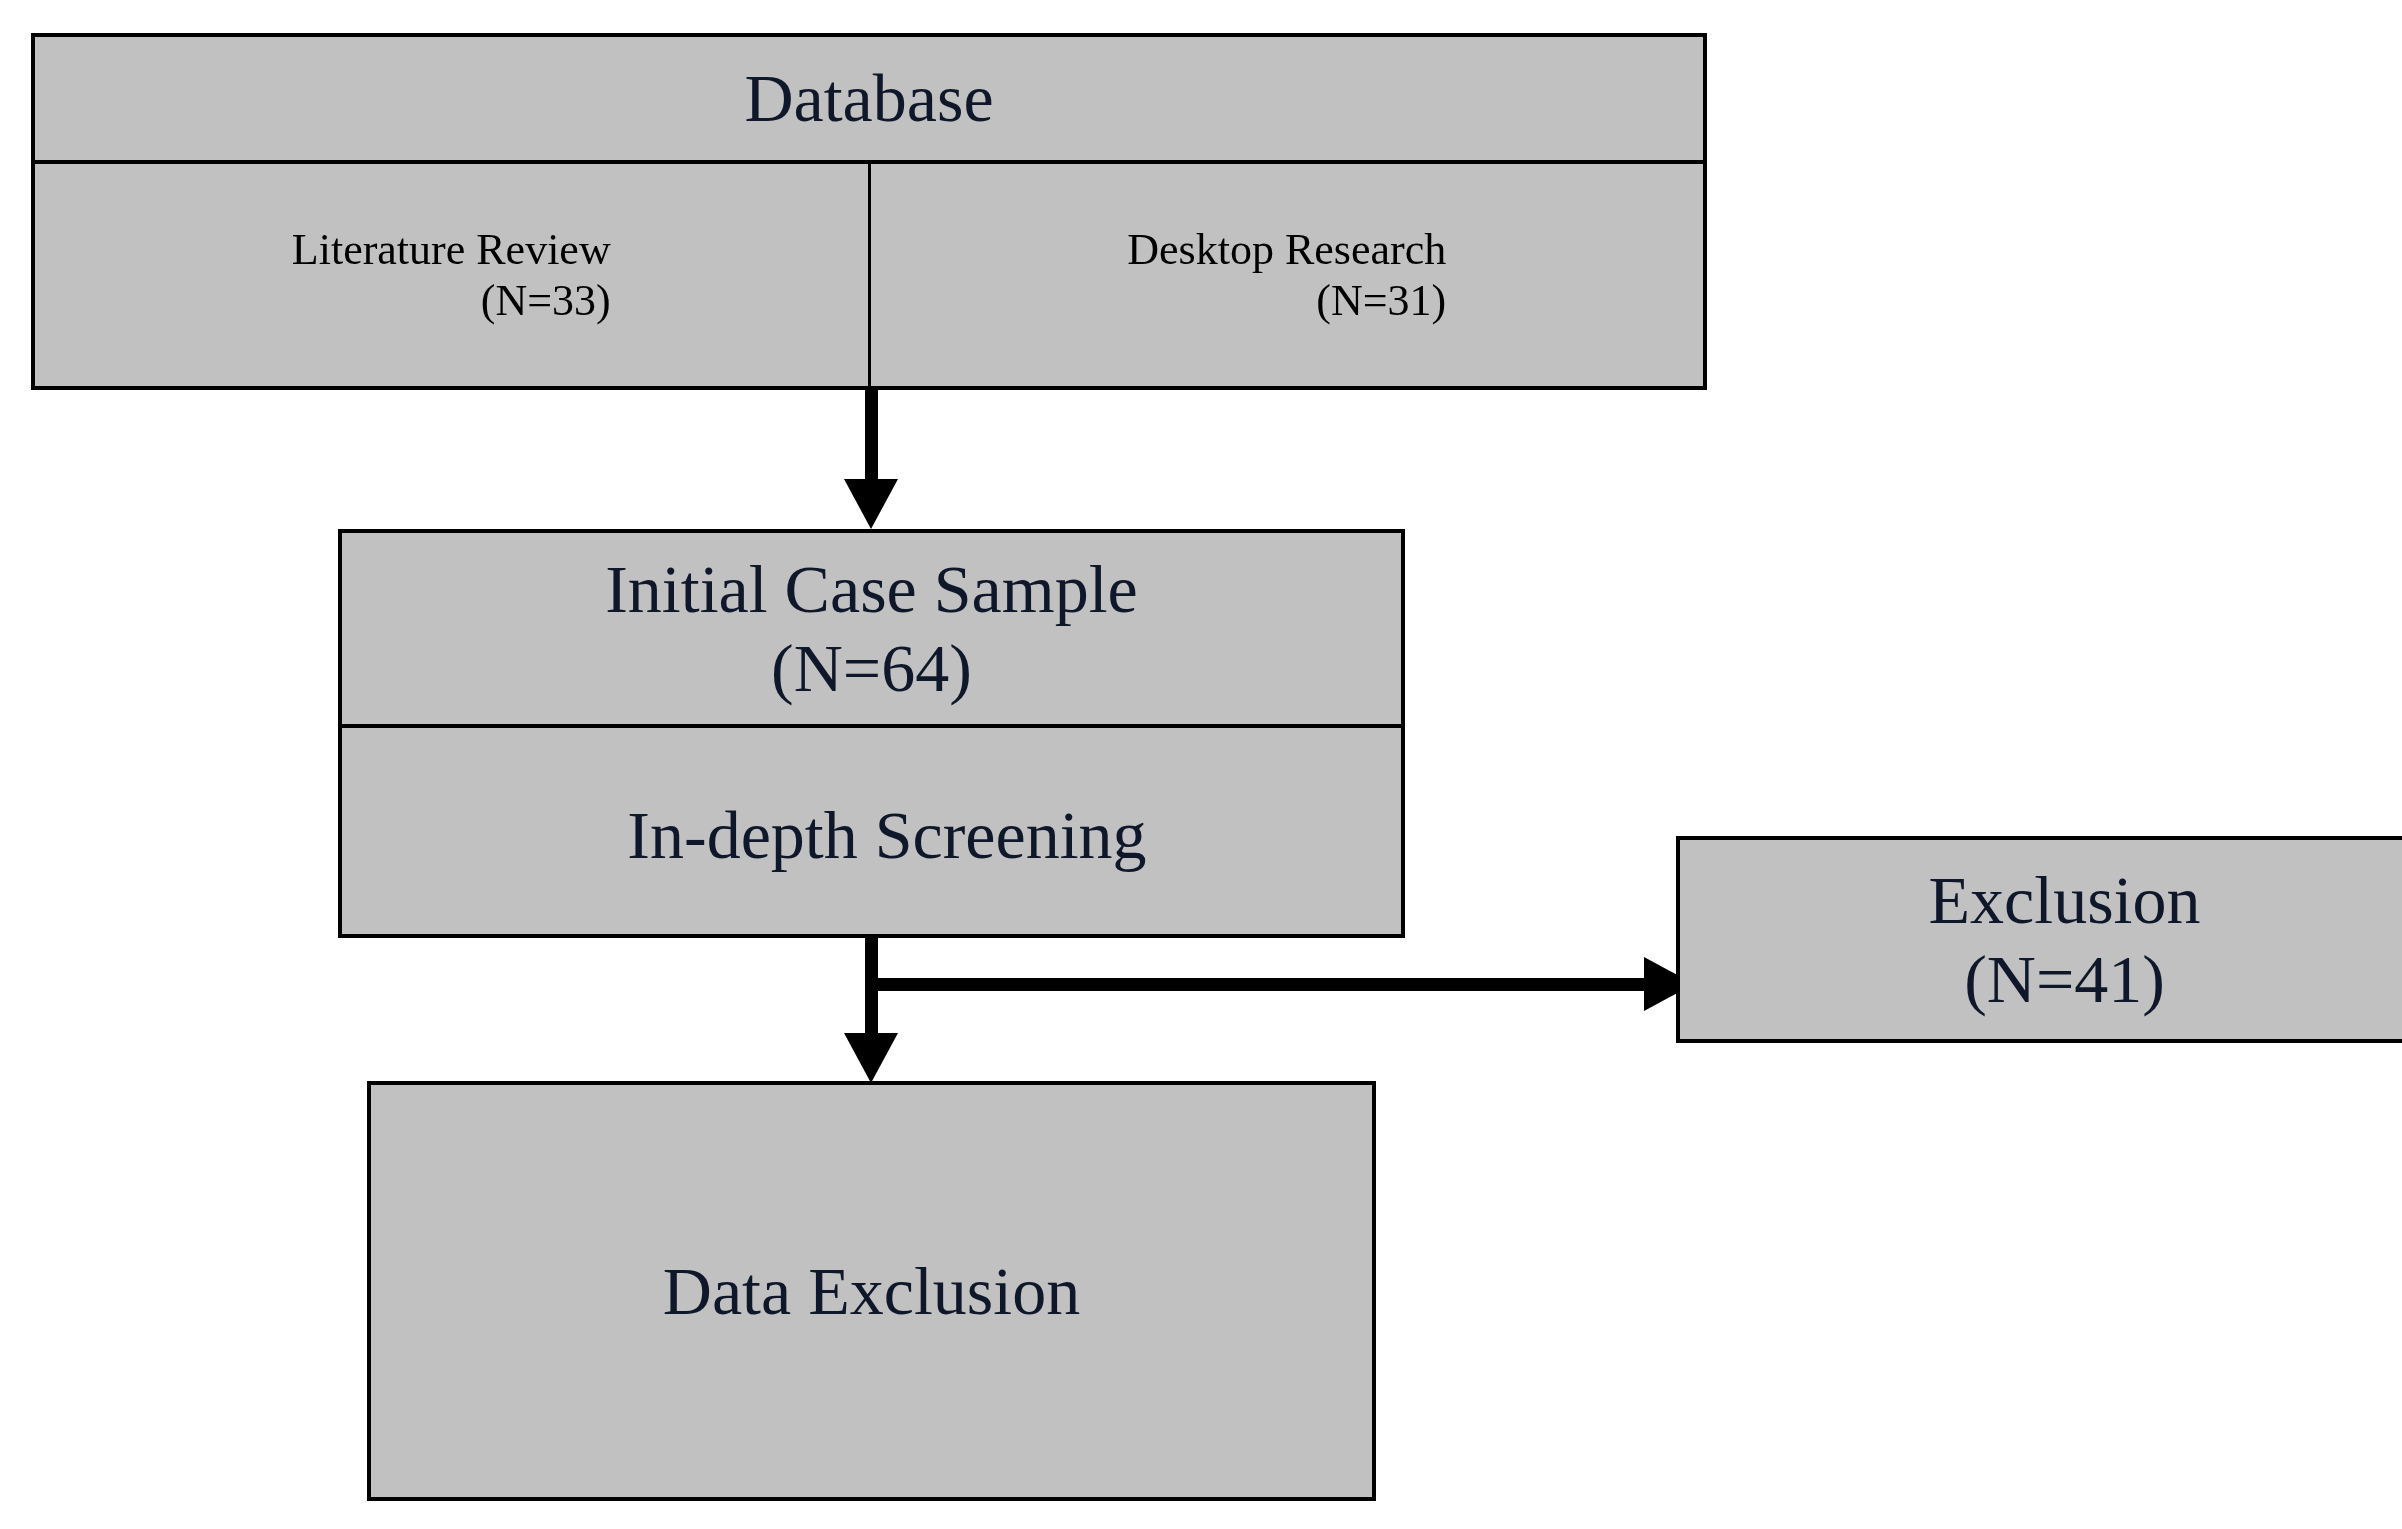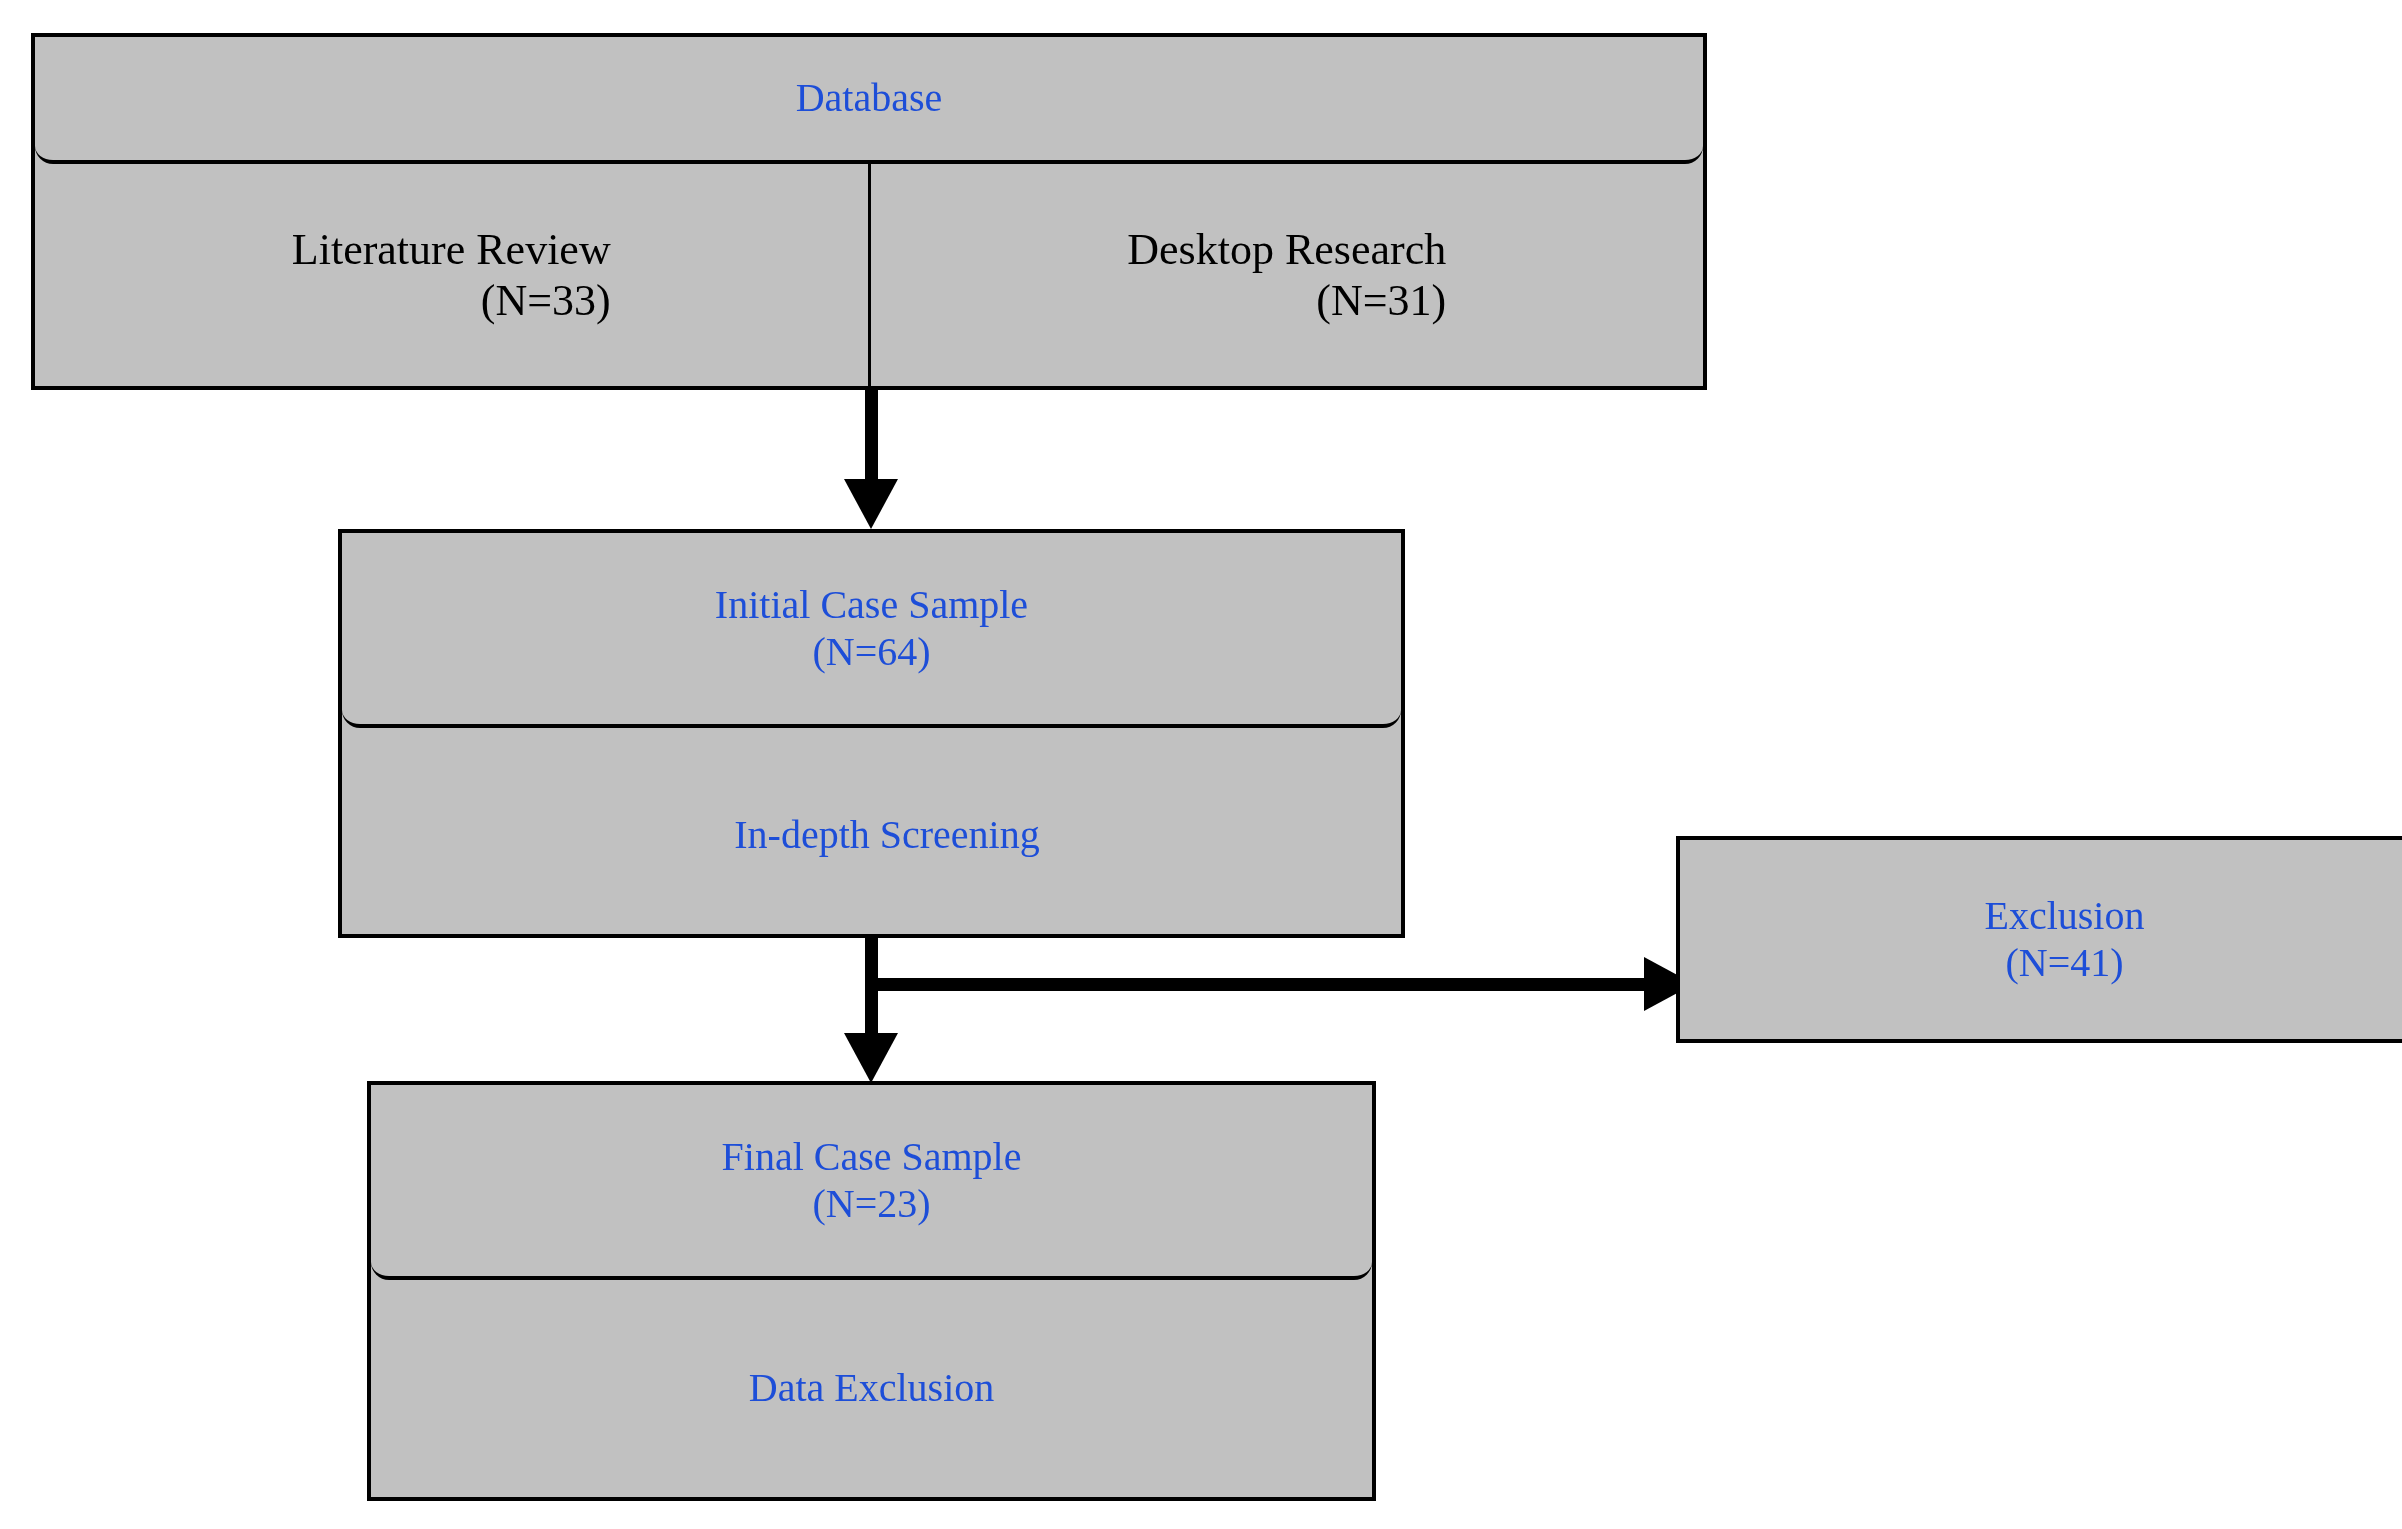--- a/index.html
+++ b/index.html
@@ -22,26 +22,25 @@
     border: 4.8px solid #000000;
     box-sizing: border-box;
     display: flex;
     flex-direction: column;
   }
   .cell {
     display: flex;
     align-items: center;
     justify-content: center;
     text-align: center;
-    color: #1d4ed8;
-    font-size: 40px;
+    color: #0f172a;
+    font-size: 68px;
     line-height: 1.16;
     box-sizing: border-box;
     white-space: pre-line;
-    border-radius: 18px;
   }
   .cell-divider-bottom {
     border-bottom: 4.8px solid #000000;
   }
   .split-row {
     display: flex;
     flex-direction: row;
     flex: 1 1 auto;
   }
   .split-col {
@@ -116,19 +115,17 @@
 
   <div class="conn-h" style="left:865px; top:978px; width:811px;"></div>
   <div class="arrow-right" style="left:1644px; top:957px;"></div>
 
   <div class="node" style="left:1676px; top:836px; width:777px; height:207px;">
     <div class="cell" style="flex:1 1 auto;">Exclusion
 (N=41)</div>
   </div>
 
   <div class="node" style="left:367px; top:1081px; width:1009px; height:420px;">
-    <div class="cell cell-divider-bottom" style="height:195px;">Final Case Sample
-(N=23)</div>
     <div class="cell" style="flex:1 1 auto;">Data Exclusion</div>
   </div>
 
 </div>
 
 
 </body></html>

